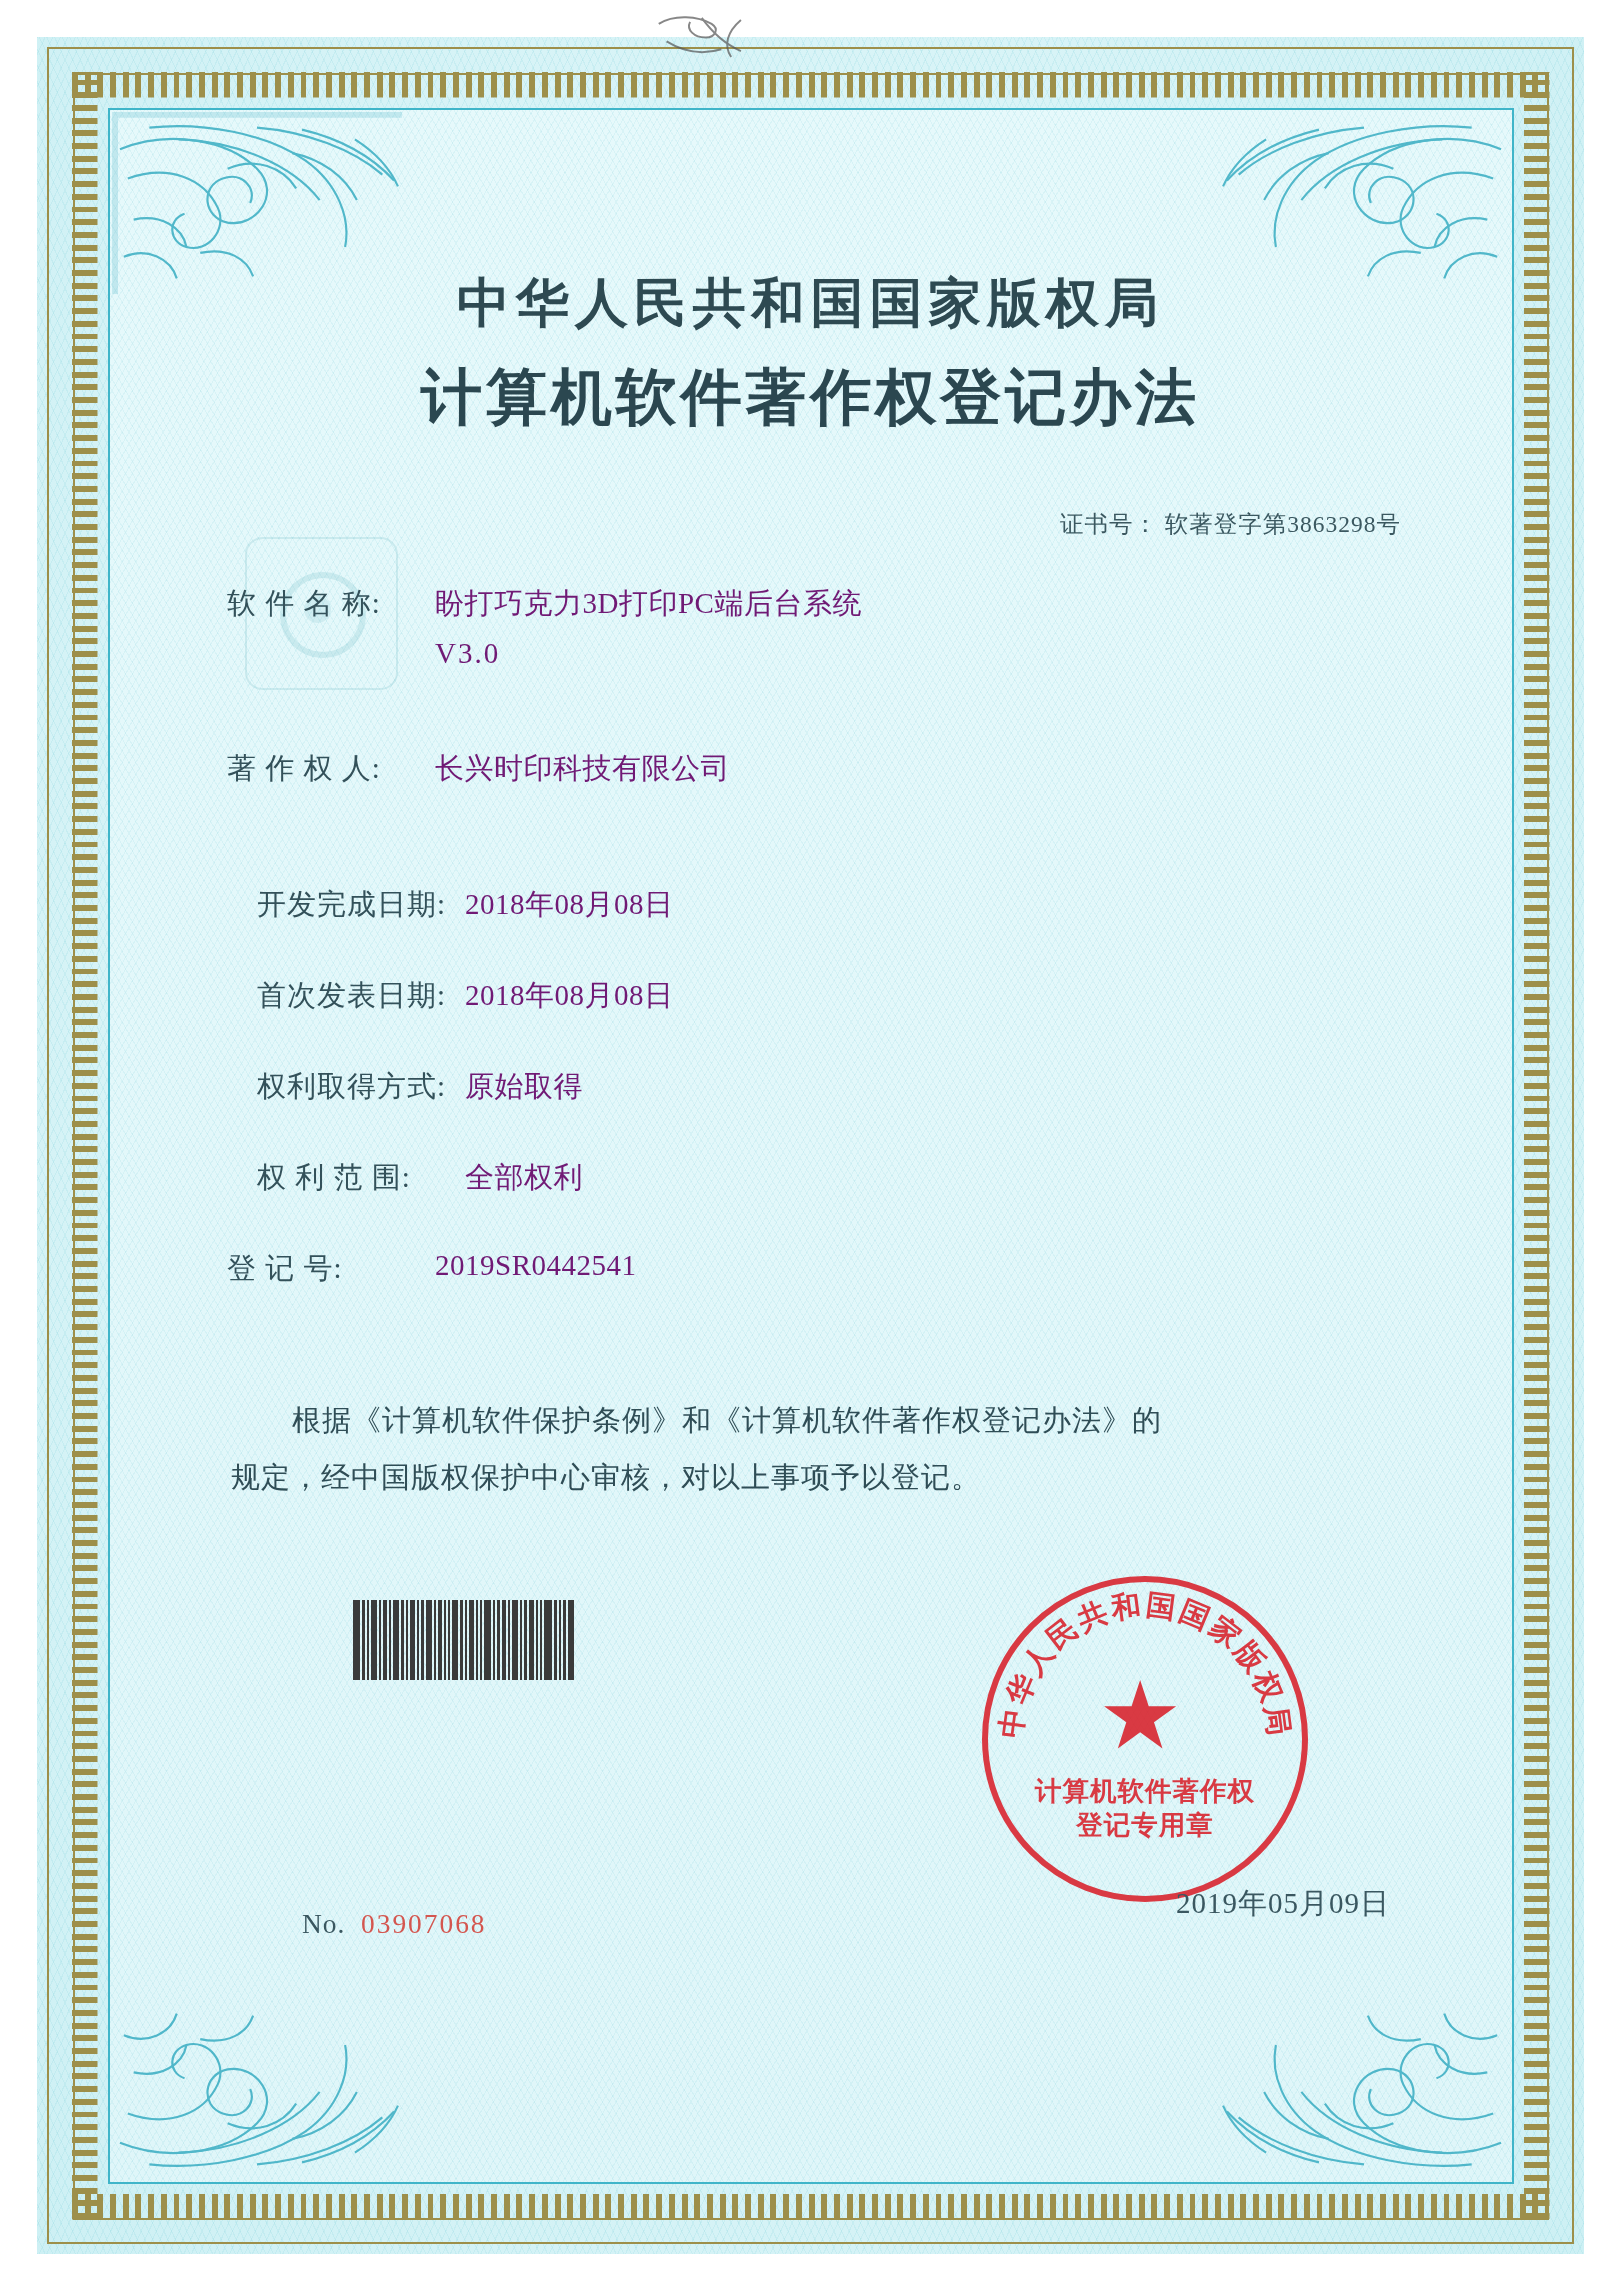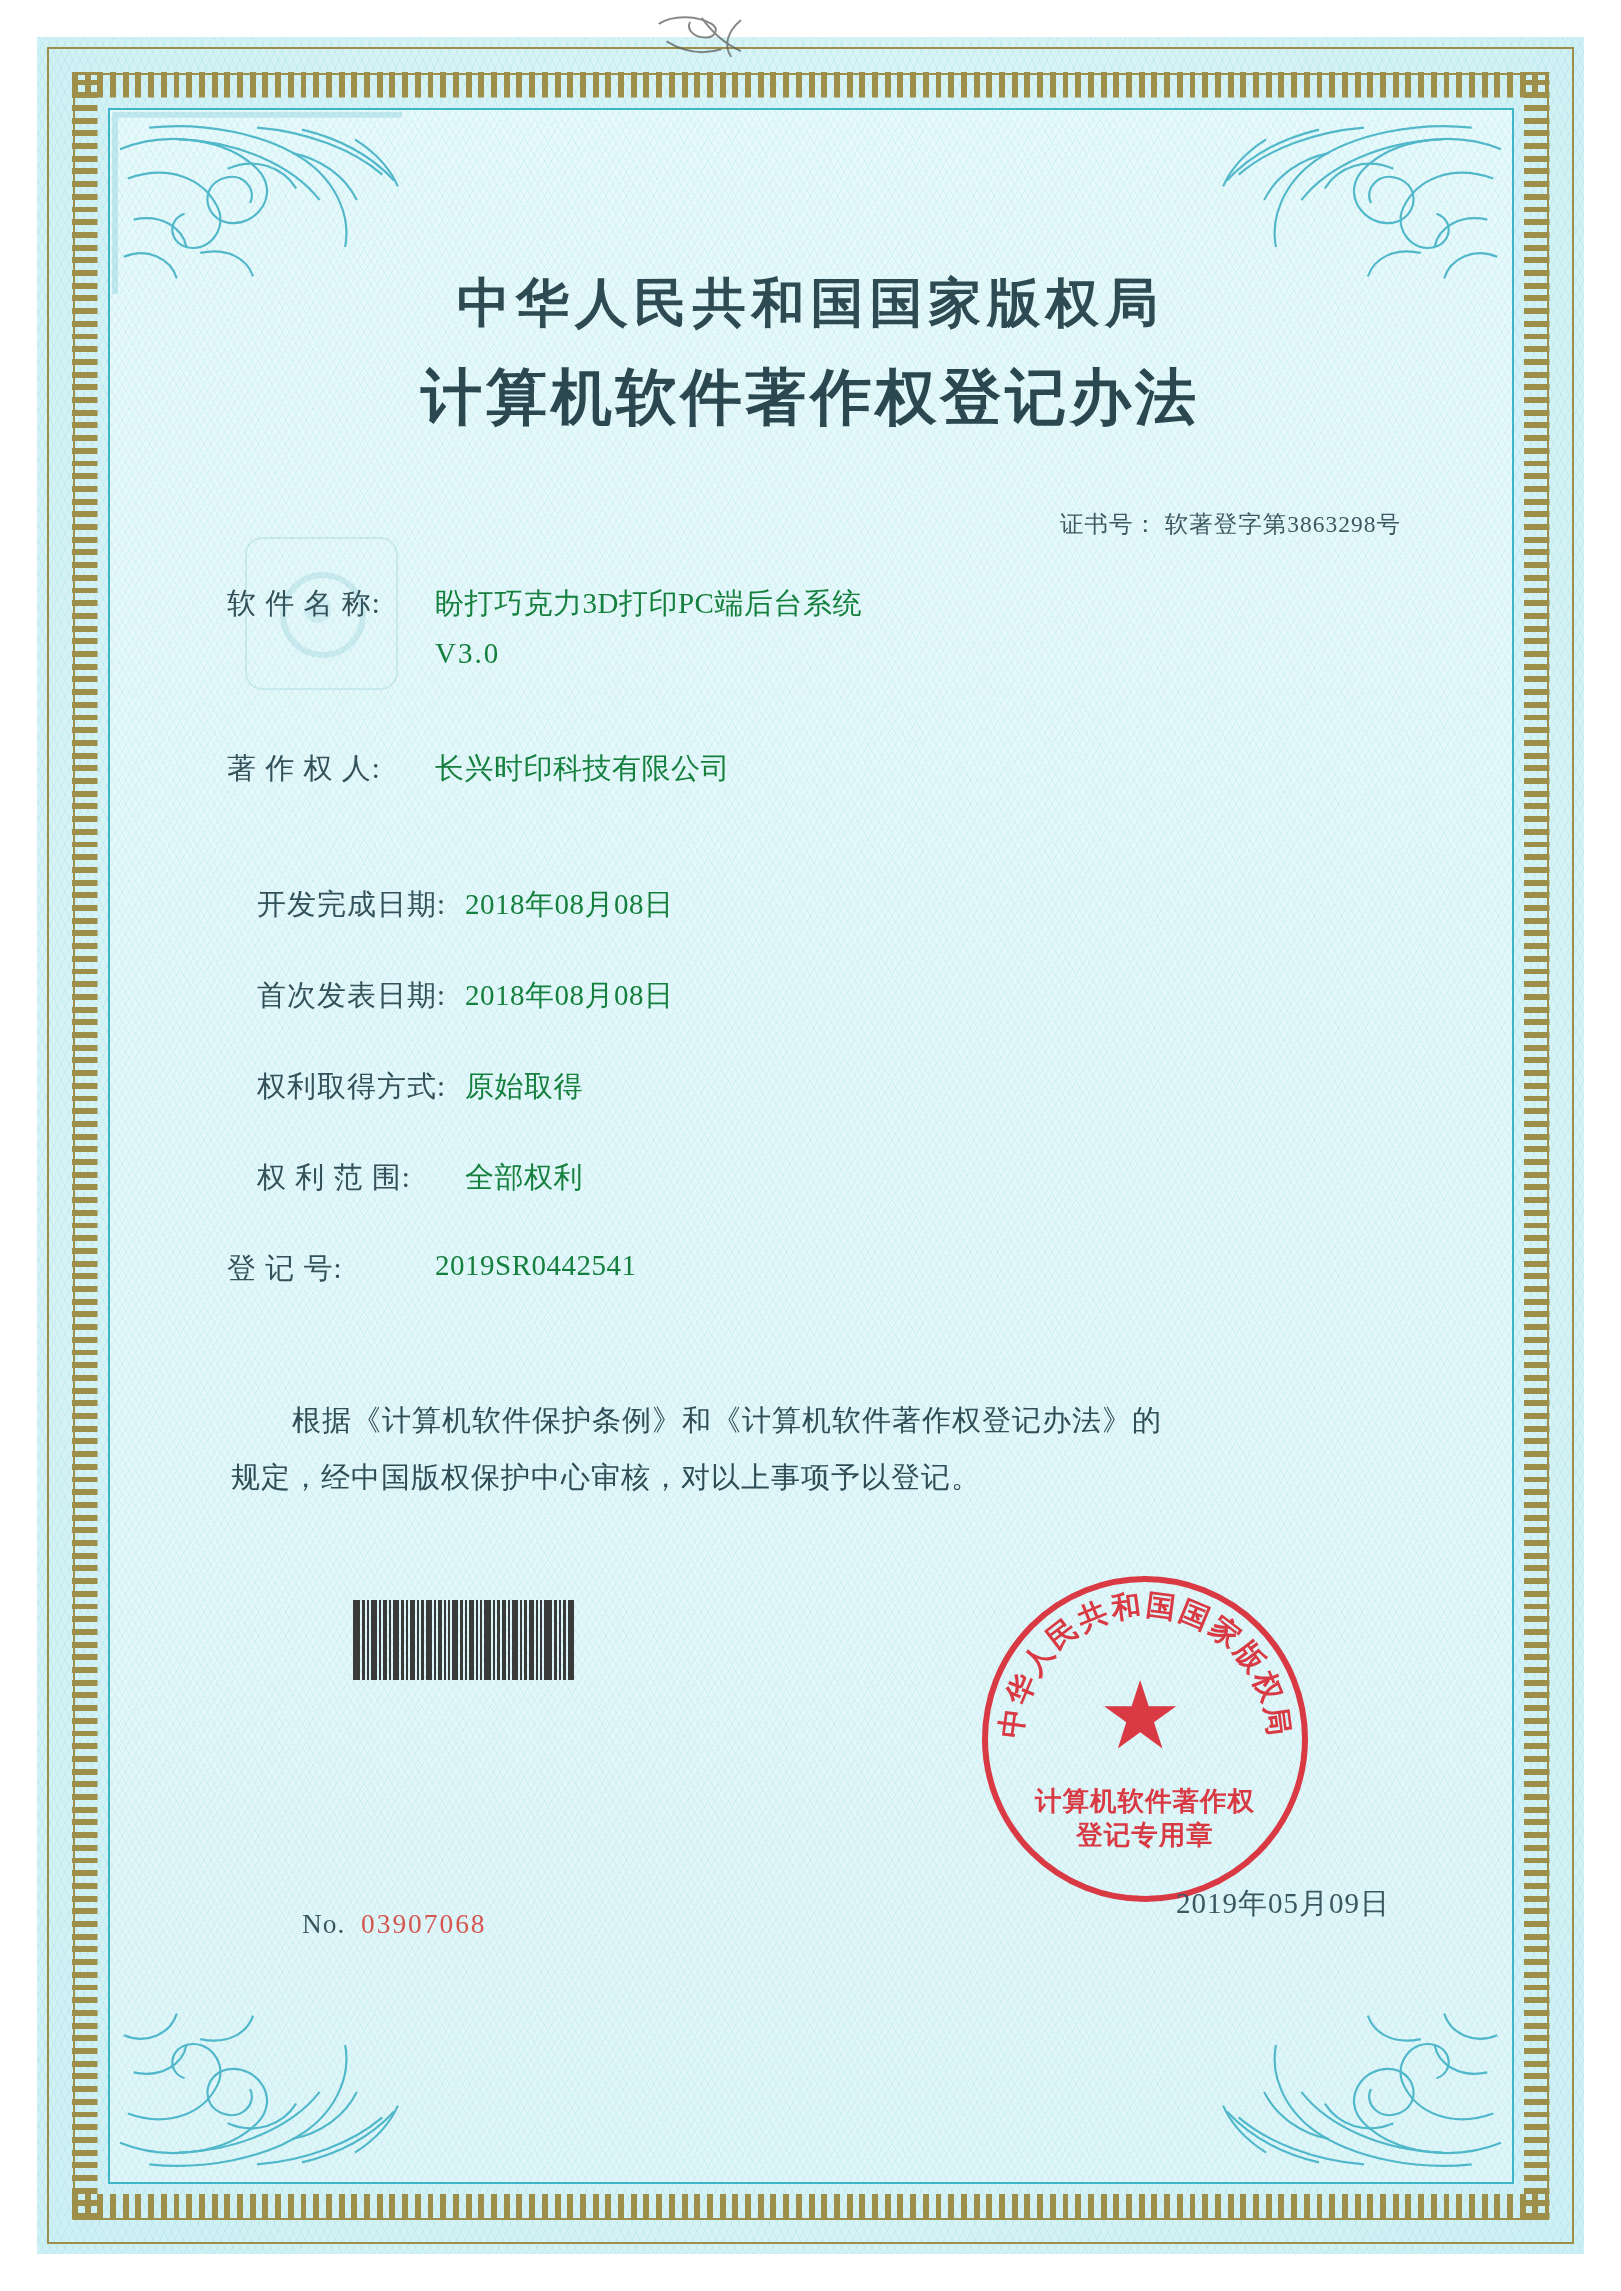--- a/index.html
+++ b/index.html
@@ -143,21 +143,21 @@
   .field-label {
     width: 208px;
     flex: 0 0 208px;
     font-size: 29px;
     color: #33515a;
     letter-spacing: 1px;
     white-space: pre;
   }
   .field-value {
     font-size: 29px;
-    color: #15803d;
+    color: #701a75;
     letter-spacing: 0.5px;
   }
   .field-value .line2 {
     display: block;
     margin-top: 13px;
     font-family: "Liberation Serif", serif;
     letter-spacing: 2px;
   }
 
   .spacer-a { height: 73px; }
@@ -237,21 +237,20 @@
   .seal-bottom-text {
     position: absolute;
     left: 0; right: 0;
     top: 192px;
     text-align: center;
     font-size: 26.5px;
     font-weight: 700;
     line-height: 1.3;
     color: #d9202a;
     letter-spacing: 1px;
-    margin-top: 10px;
   }
 
   
   .issue-date {
     position: absolute;
     right: 231px;
     top: 1884px;
     font-size: 29px;
     color: #3a5760;
     letter-spacing: 1px;

